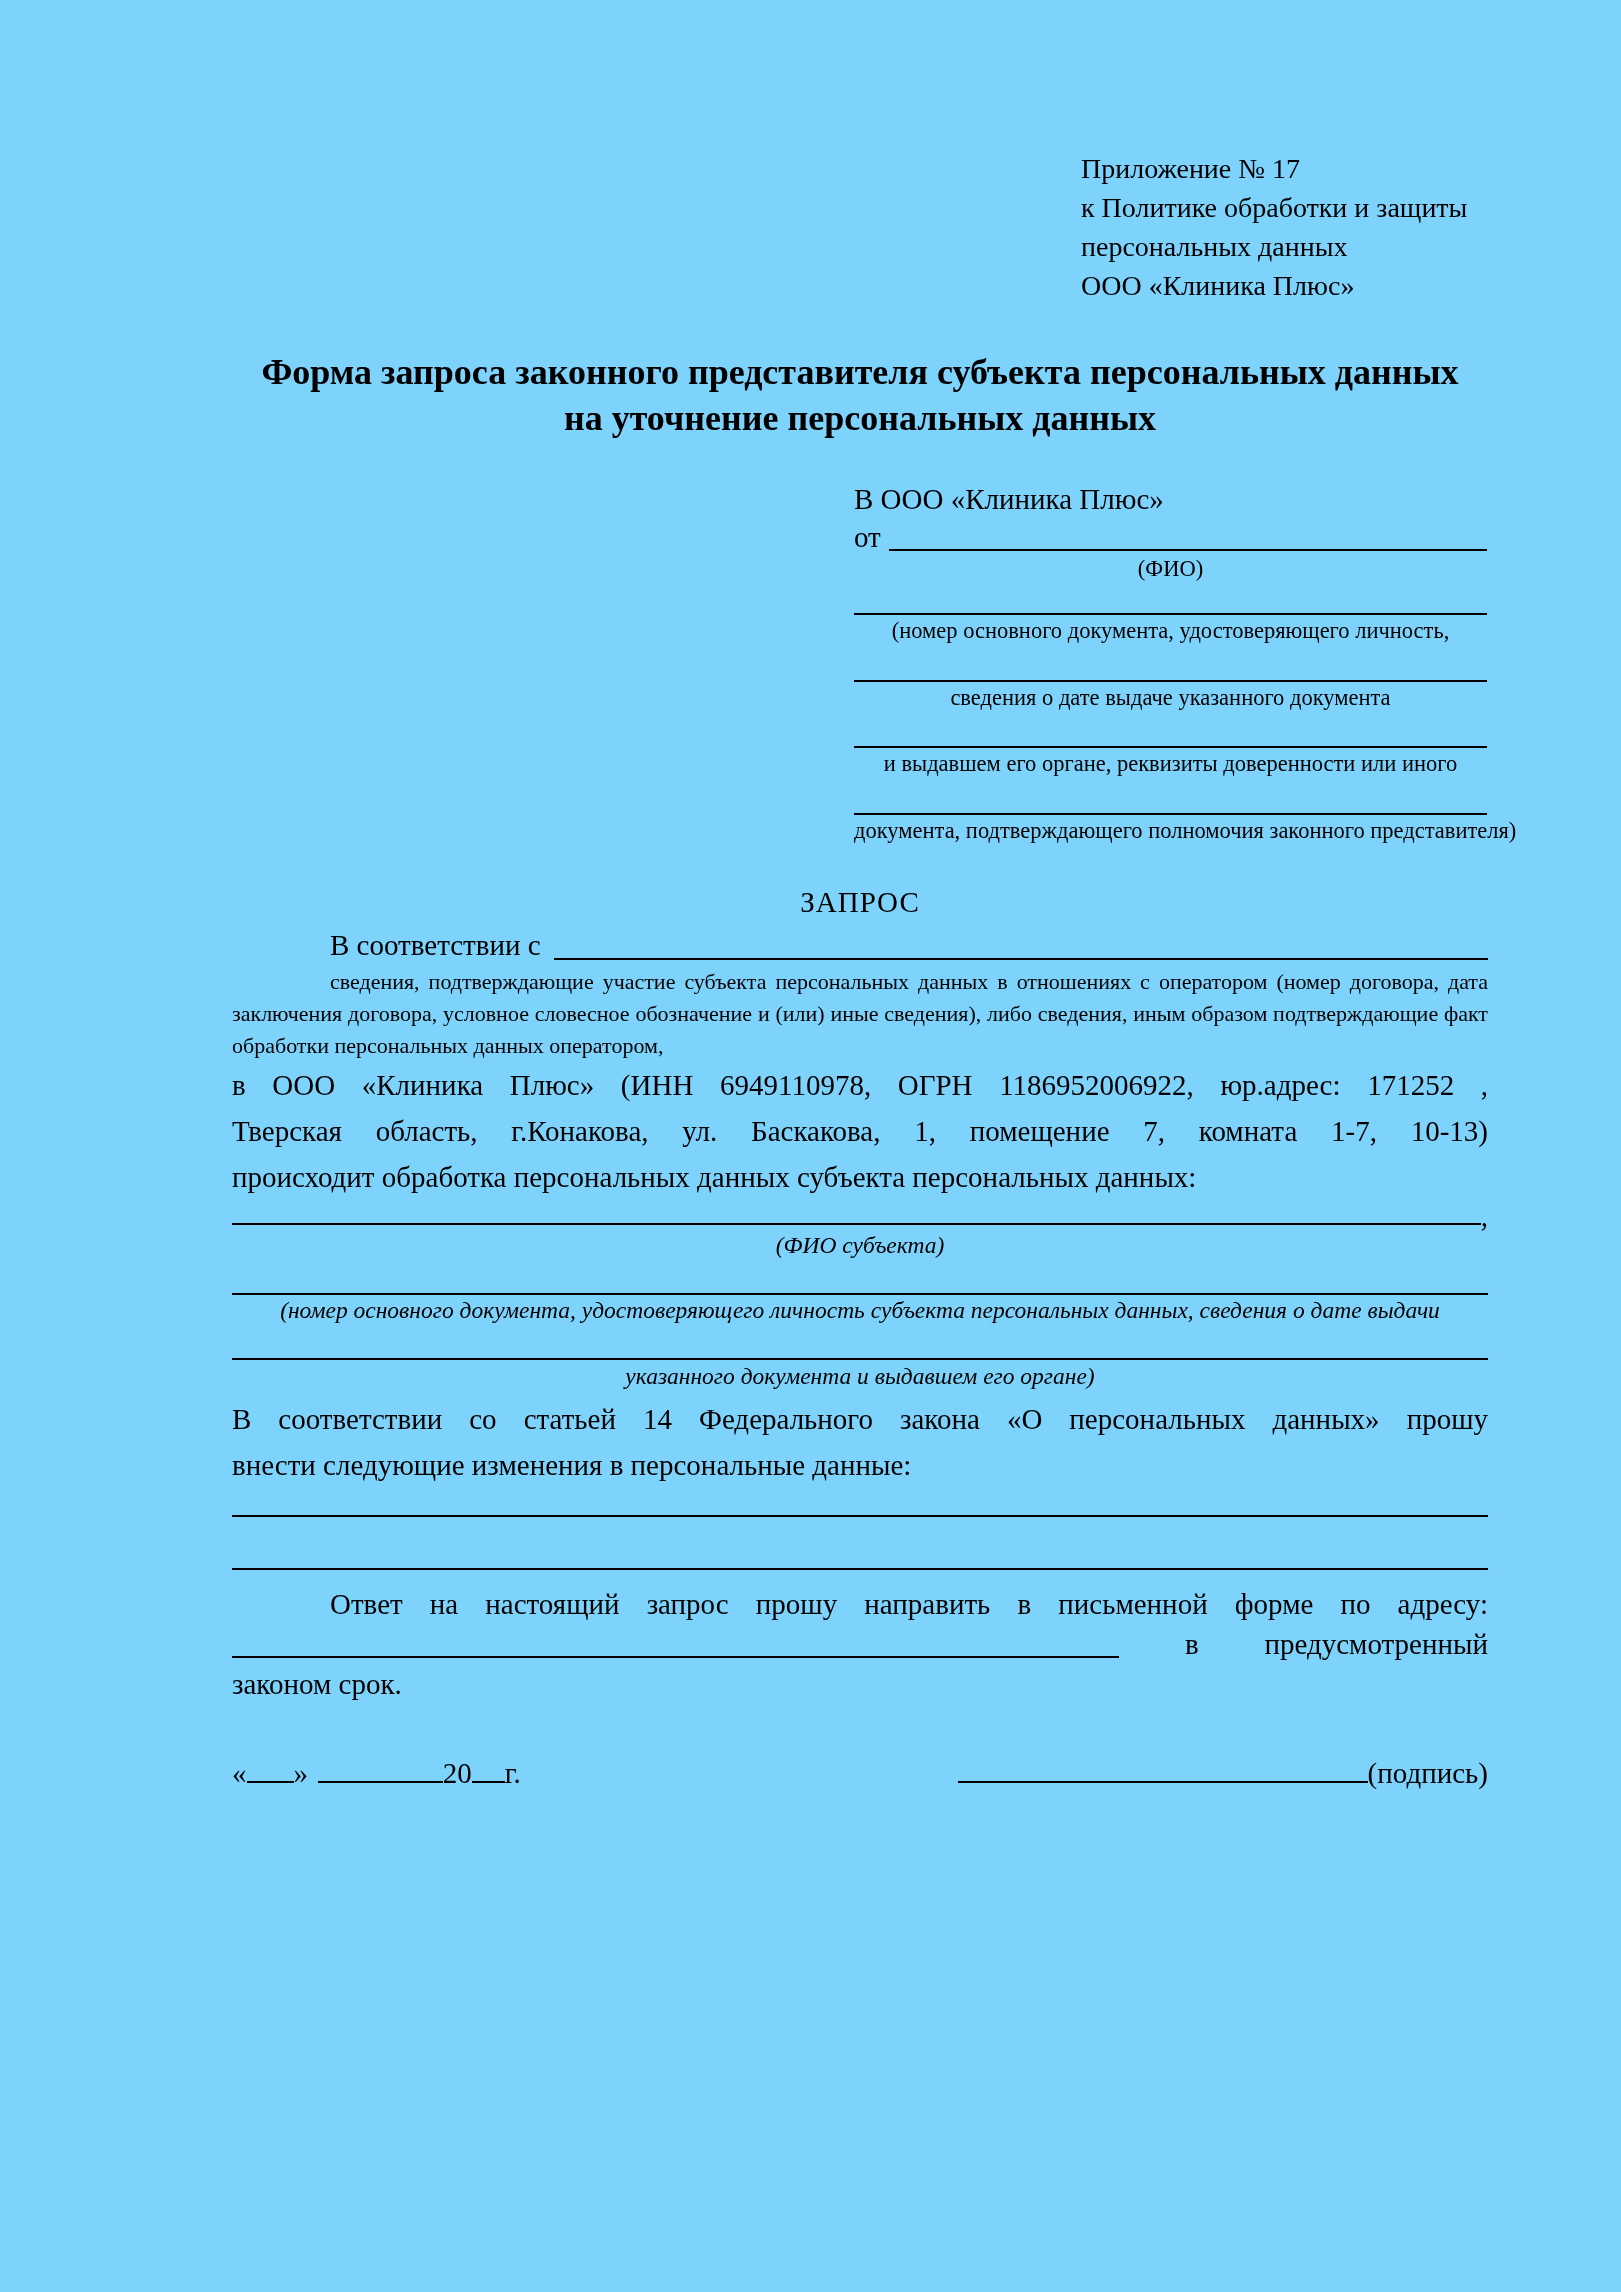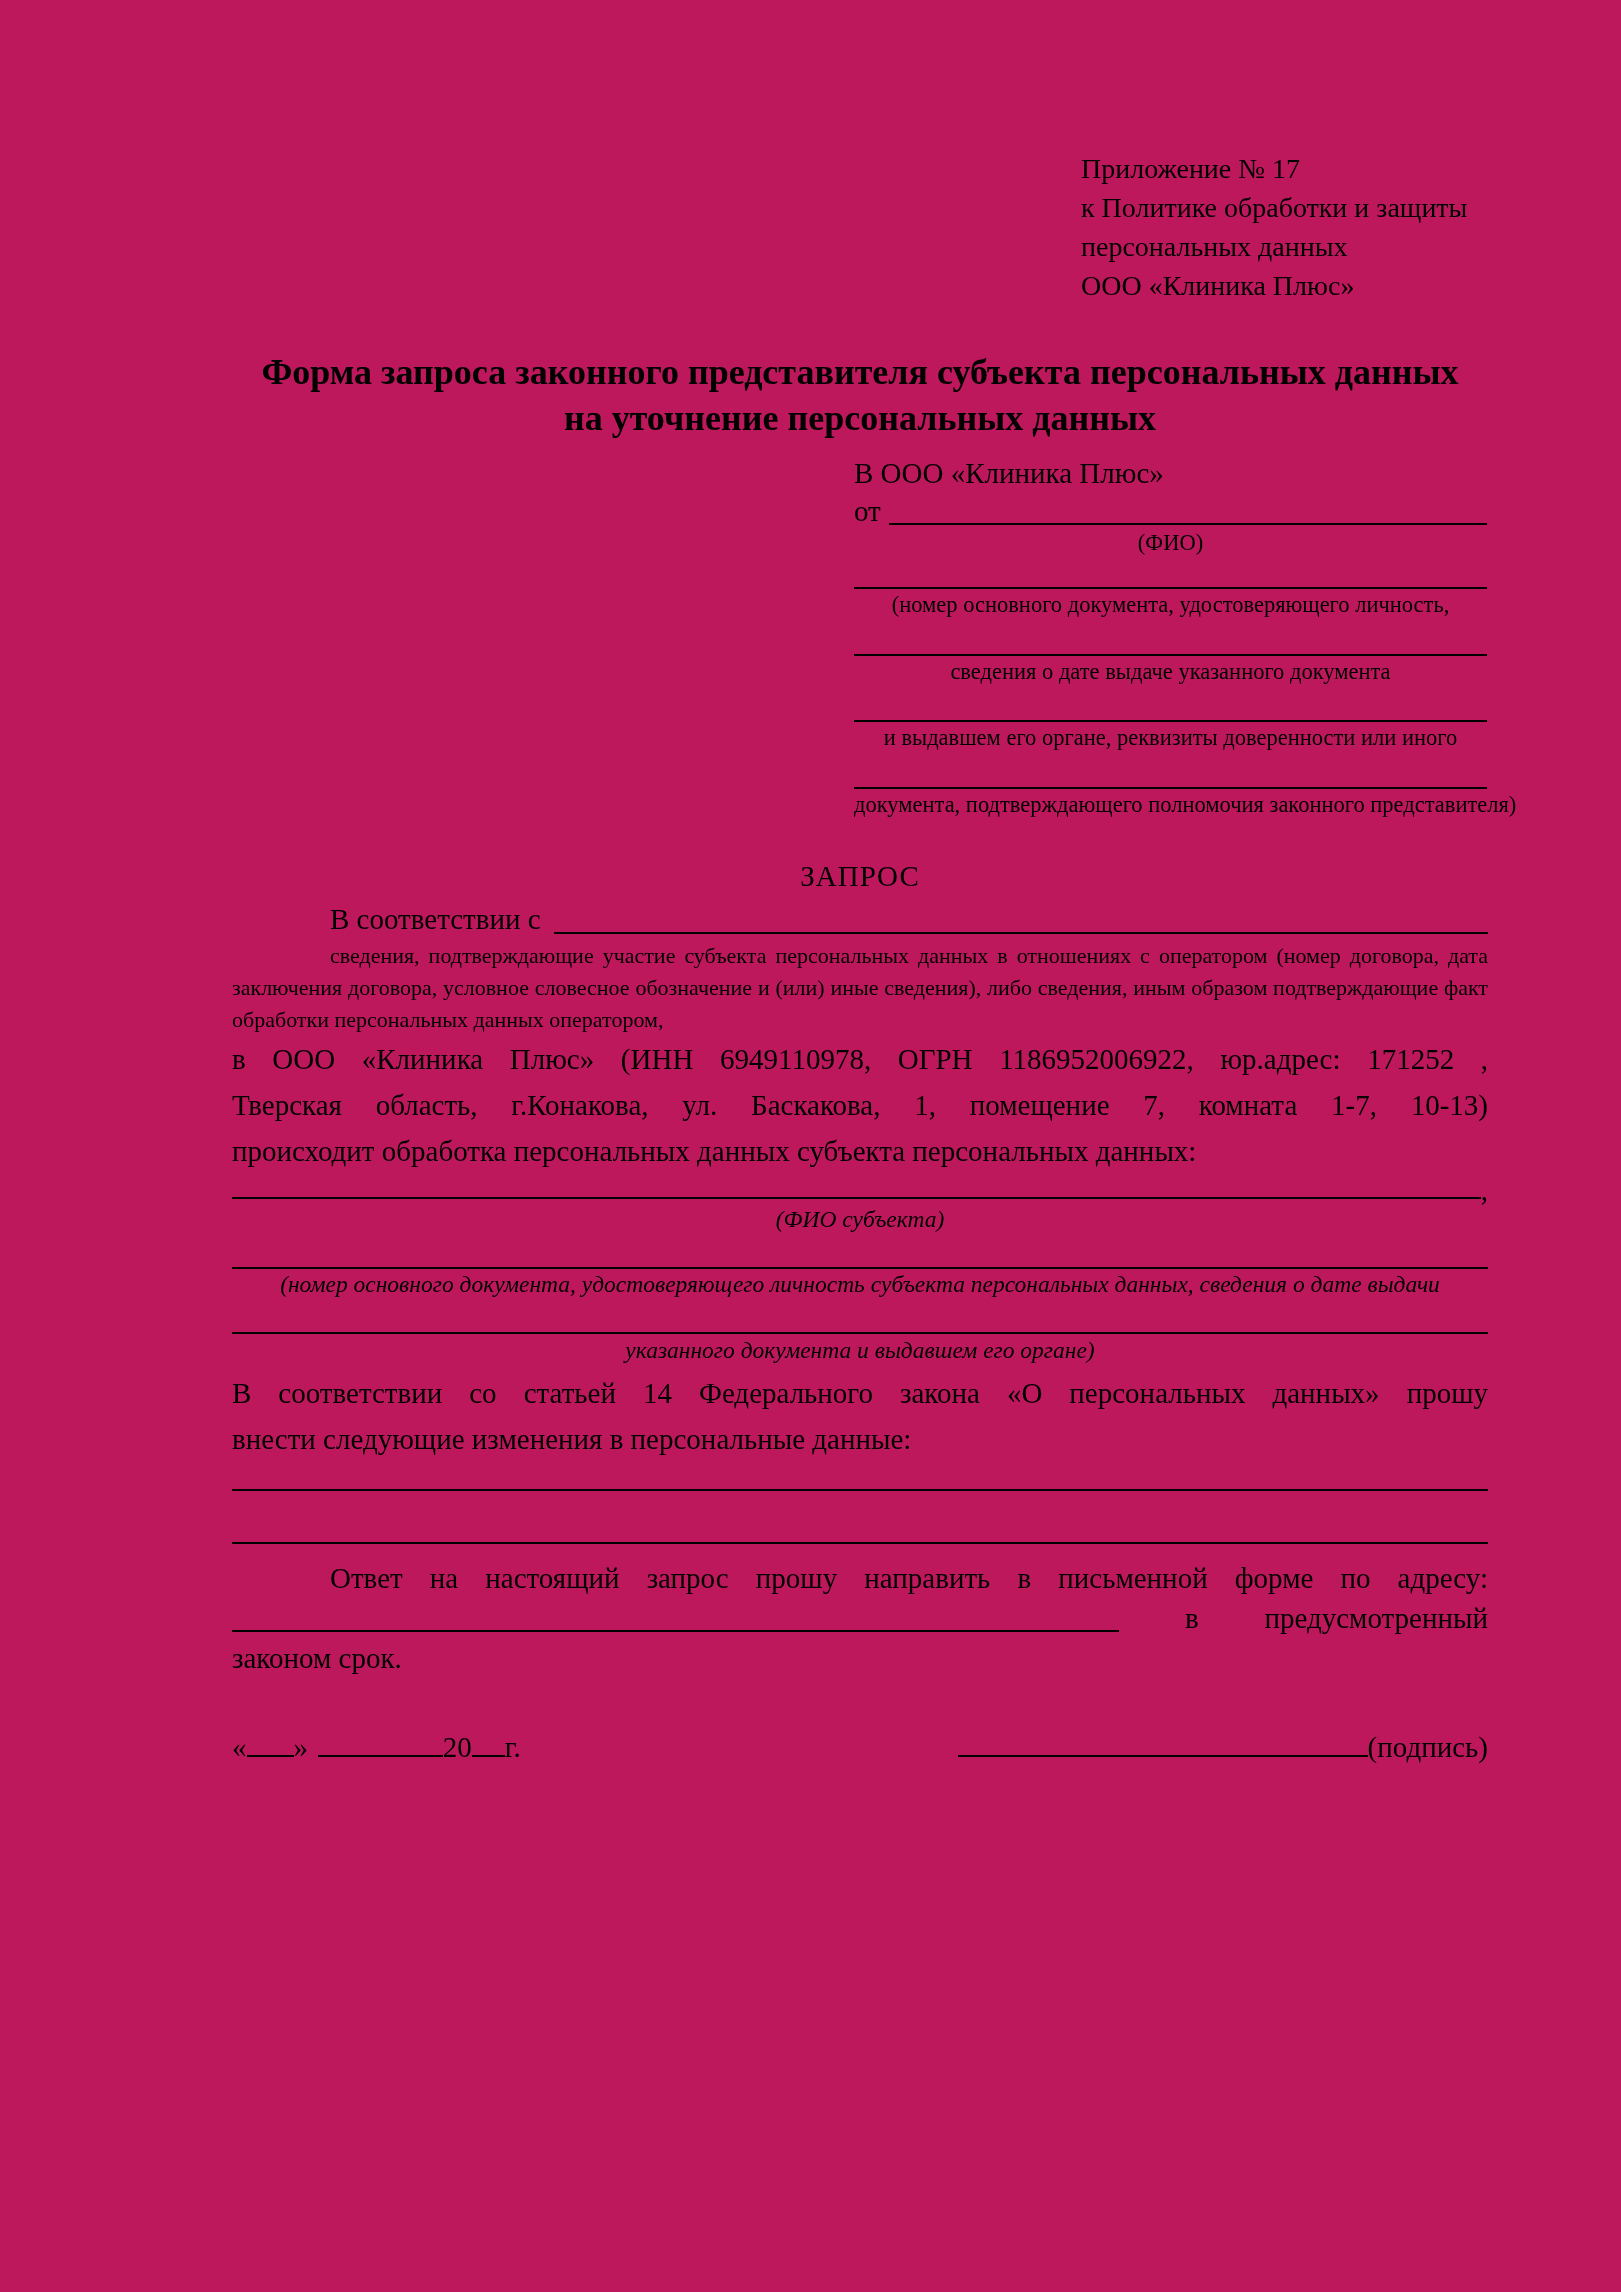--- a/index.html
+++ b/index.html
@@ -1,36 +1,36 @@
 <!DOCTYPE html>
 <html><head>
 <meta charset="utf-8">
 <style>
   html, body { margin: 0; padding: 0; background: #888; }
   .page {
     position: relative;
     width: 1621px;
     height: 2293px;
     margin: 0 auto;
-    background: #be185d;
+    background: #7dd3fc;
     color: #000000;
     font-family: "Liberation Serif", "DejaVu Serif", serif;
     box-sizing: border-box;
     padding: 149px 133px 0 232px;
     overflow: hidden;
   }
 
   
   .appendix { margin-left: 849px; font-size: 28px; line-height: 39px; }
 
   
   .title { margin-top: 44px; font-size: 36px; font-weight: 700; text-align: center; line-height: 46px; }
 
   
-  .addr { margin-top: 12px; margin-left: 622px; width: 633px; }
+  .addr { margin-top: 38px; margin-left: 622px; width: 633px; }
   .addr-org { font-size: 29px; line-height: 41px; }
   .from-row { display: flex; align-items: flex-end; font-size: 29px; height: 33px; text-align: right; }
   .from-row .lbl { line-height: 31px; }
   .uline { flex: 1 1 auto; border-bottom: 2.9px solid #000; margin-bottom: 2px; }
   .from-row .uline { margin-left: 7.8px; }
   .cap { font-size: 22.5px; line-height: 27.4px; text-align: center; margin-top: 2px; white-space: nowrap; }
   .fld { border-bottom: 2.9px solid #000; margin-top: 35px; }
   .fld.first { margin-top: 31px; }
 
   

